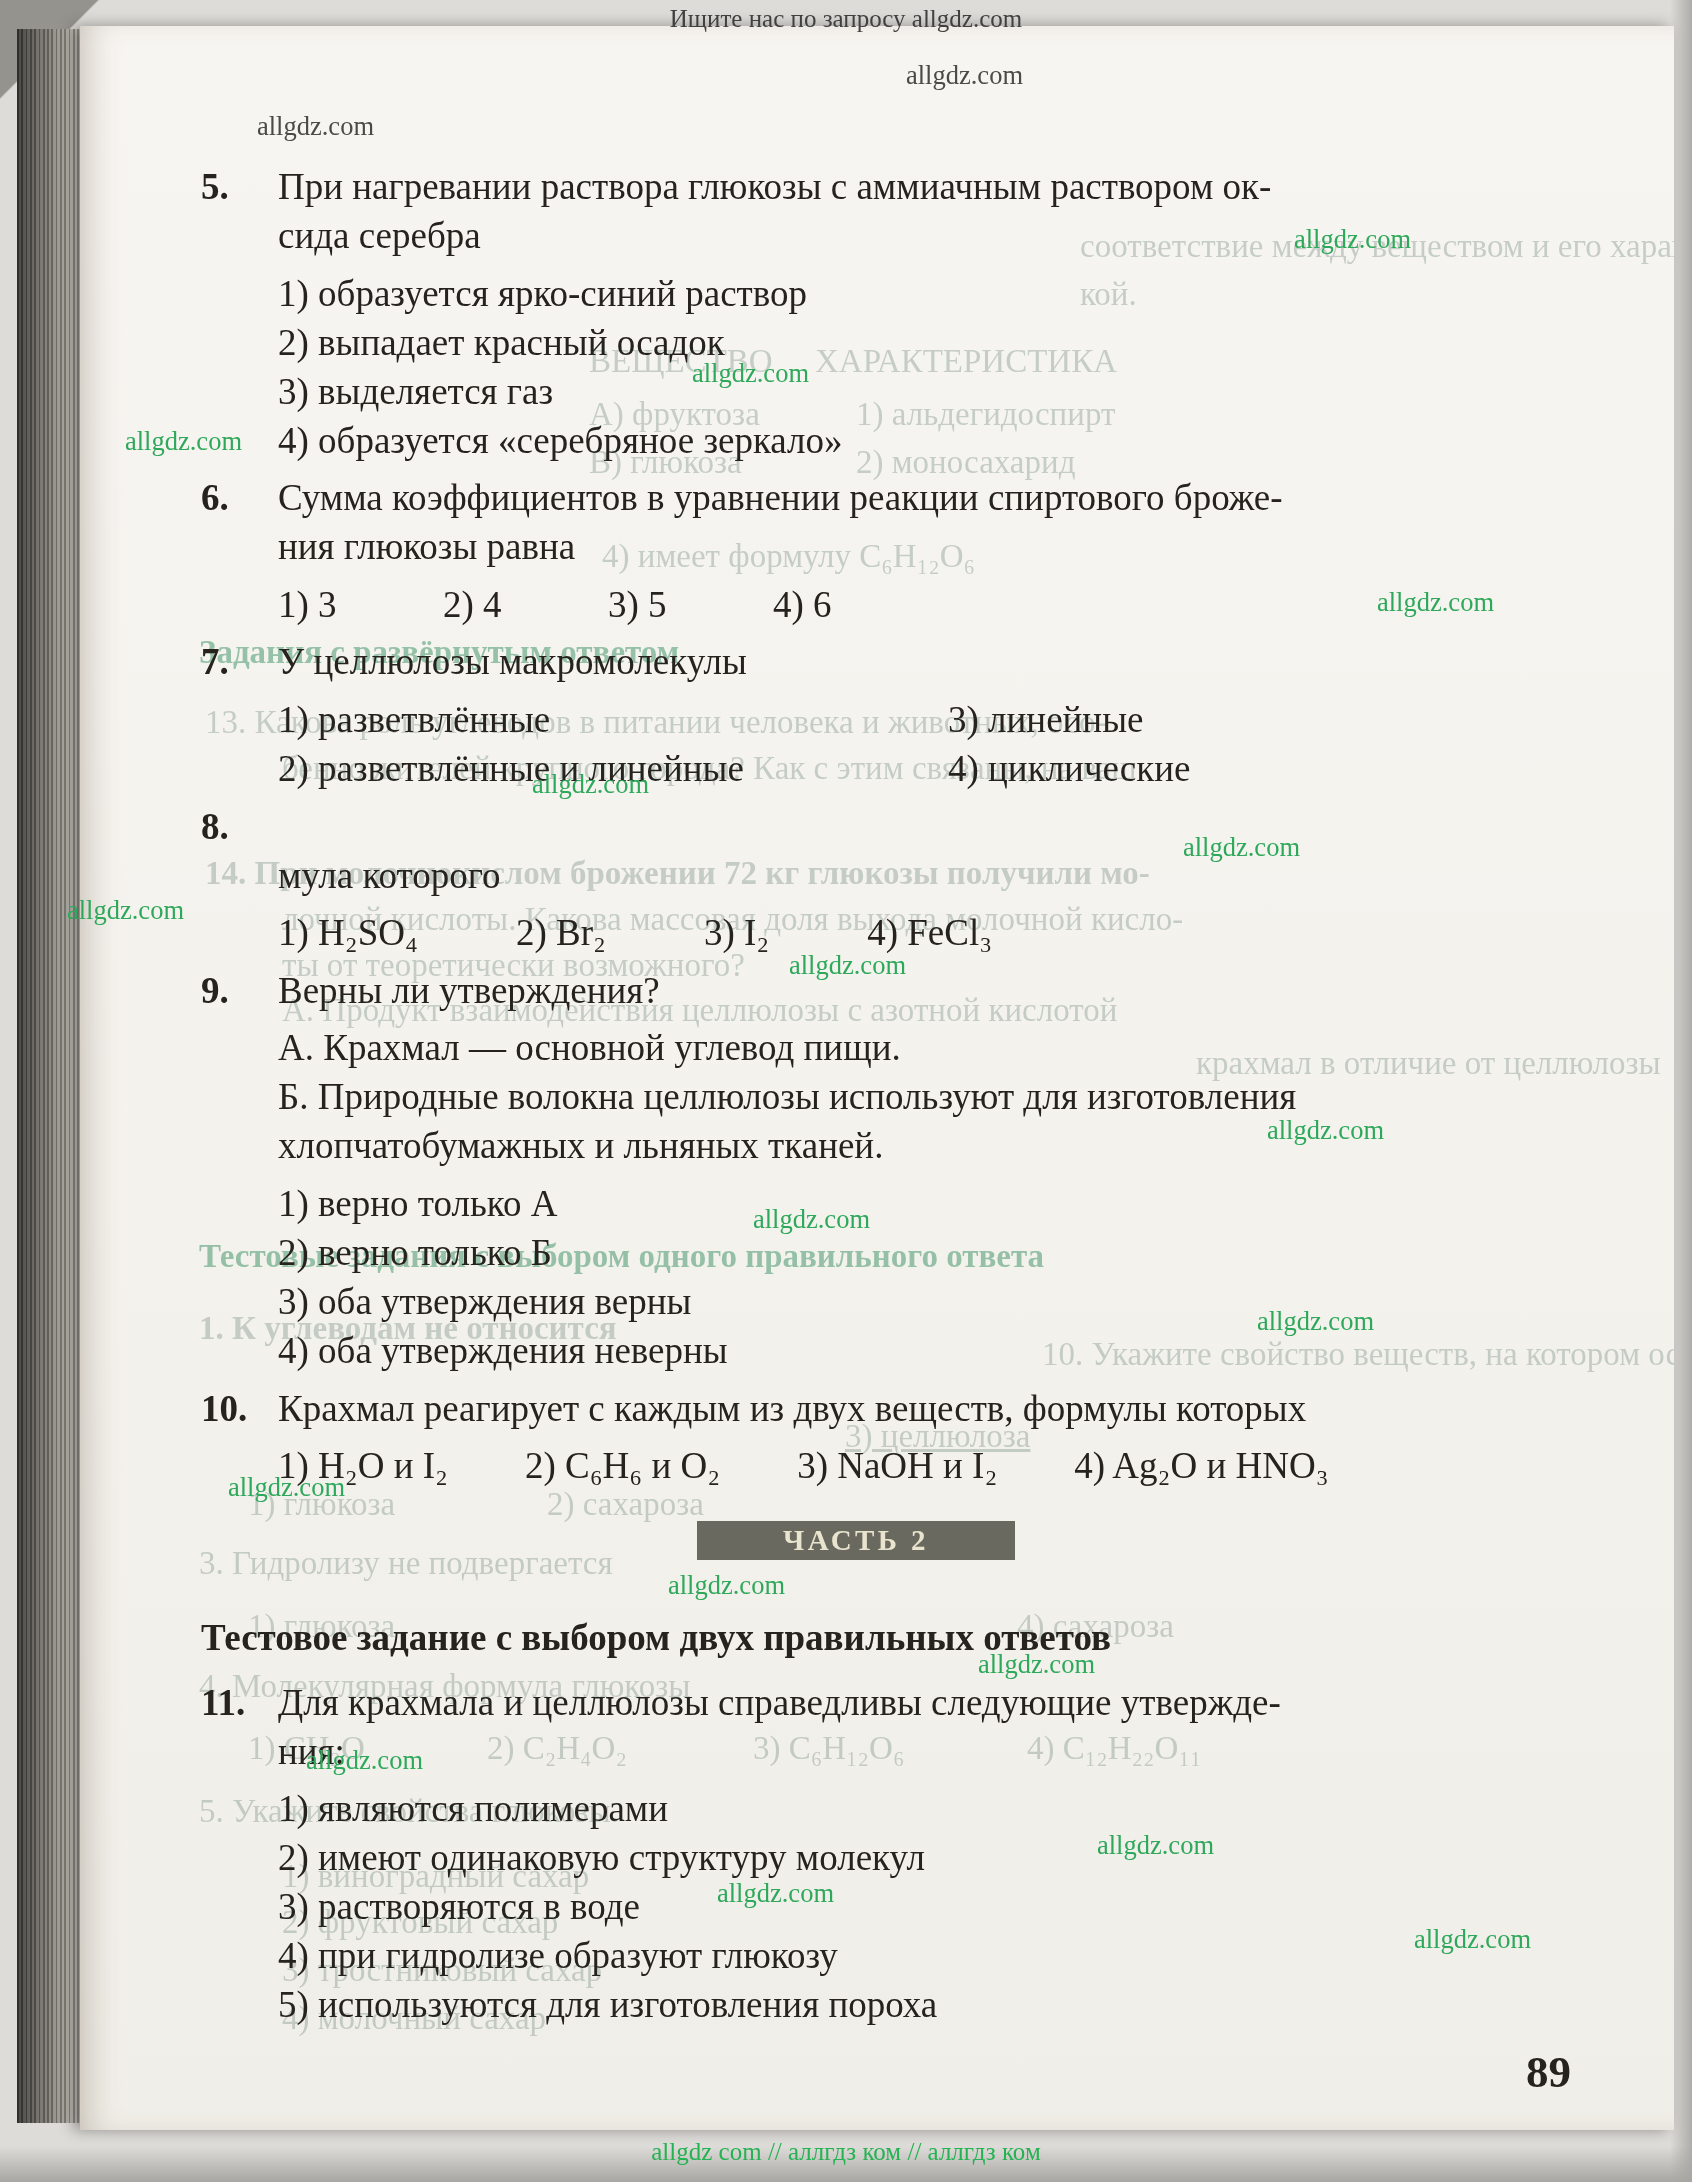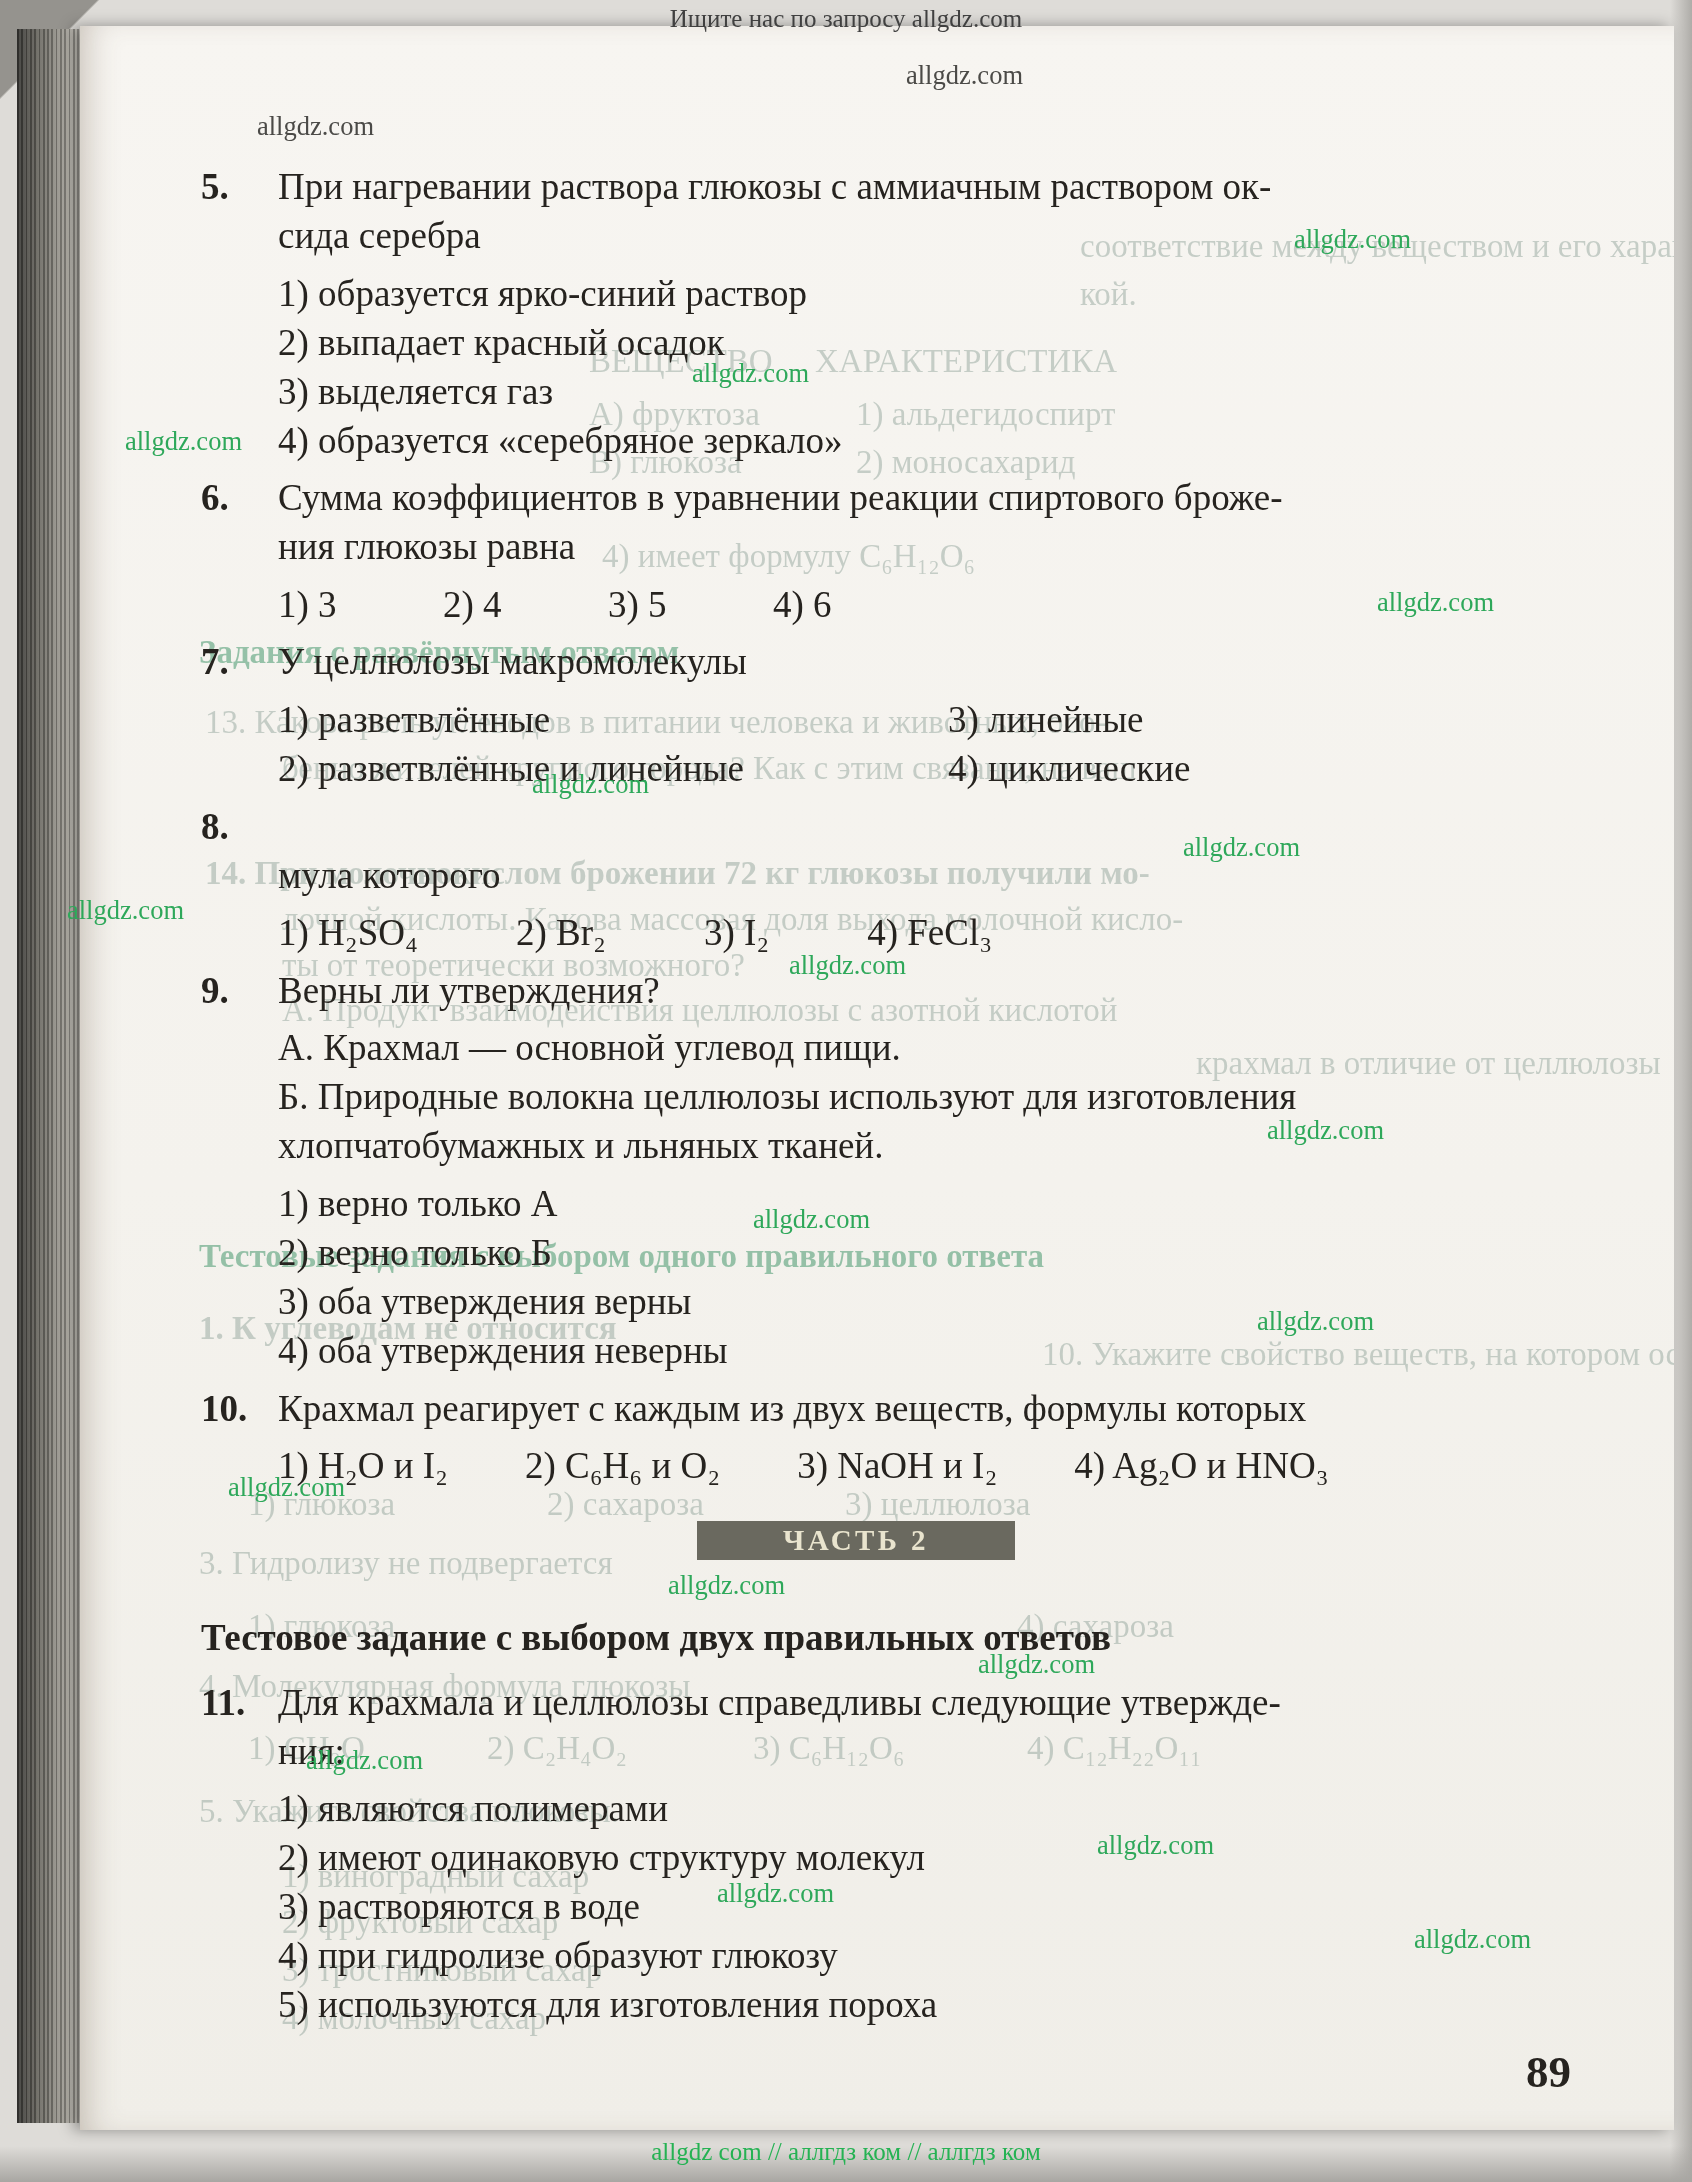--- a/index.html
+++ b/index.html
@@ -122,21 +122,21 @@
       <span class="bleed" style="left: 125px; top: 829px; font-weight: bold;">14. При молочнокислом брожении 72 кг глюкозы получили мо-</span>
       <span class="bleed" style="left: 202px; top: 875px;">лочной кислоты. Какова массовая доля выхода молочной кисло-</span>
       <span class="bleed" style="left: 202px; top: 921px;">ты от теоретически возможного?</span>
       <span class="bleed" style="left: 202px; top: 966px;">А. Продукт взаимодействия целлюлозы с азотной кислотой</span>
       <span class="bleed" style="left: 1116px; top: 1019px;">крахмал в отличие от целлюлозы</span>
       <span class="bleed bleed-strong" style="left: 119px; top: 1212px;">Тестовые задания с выбором одного правильного ответа</span>
       <span class="bleed" style="left: 119px; top: 1284px; font-weight: bold;">1. К углеводам не относится</span>
       <span class="bleed" style="left: 962px; top: 1310px;">10. Укажите свойство веществ, на котором основана</span>
       <span class="bleed" style="left: 168px; top: 1460px;">1) глюкоза</span>
       <span class="bleed" style="left: 467px; top: 1460px;">2) сахароза</span>
-      <span class="bleed" style="left: 765px; top: 1460px;">3) целлюлоза</span>
+      <span class="bleed" style="left: 765px; top: 1392px; text-decoration: underline;">3) целлюлоза</span>
       <span class="bleed" style="left: 119px; top: 1519px;">3. Гидролизу не подвергается</span>
       <span class="bleed" style="left: 168px; top: 1582px;">1) глюкоза</span>
       <span class="bleed" style="left: 937px; top: 1582px;">4) сахароза</span>
       <span class="bleed" style="left: 119px; top: 1642px;">4. Молекулярная формула глюкозы</span>
       <span class="bleed" style="left: 168px; top: 1704px;">1) CH₂O</span>
       <span class="bleed" style="left: 407px; top: 1704px;">2) C₂H₄O₂</span>
       <span class="bleed" style="left: 673px; top: 1704px;">3) C₆H₁₂O₆</span>
       <span class="bleed" style="left: 947px; top: 1704px;">4) C₁₂H₂₂O₁₁</span>
       <span class="bleed" style="left: 119px; top: 1767px;">5. Укажите свойства глюкозы.</span>
       <span class="bleed" style="left: 202px; top: 1832px;">1) виноградный сахар</span>

